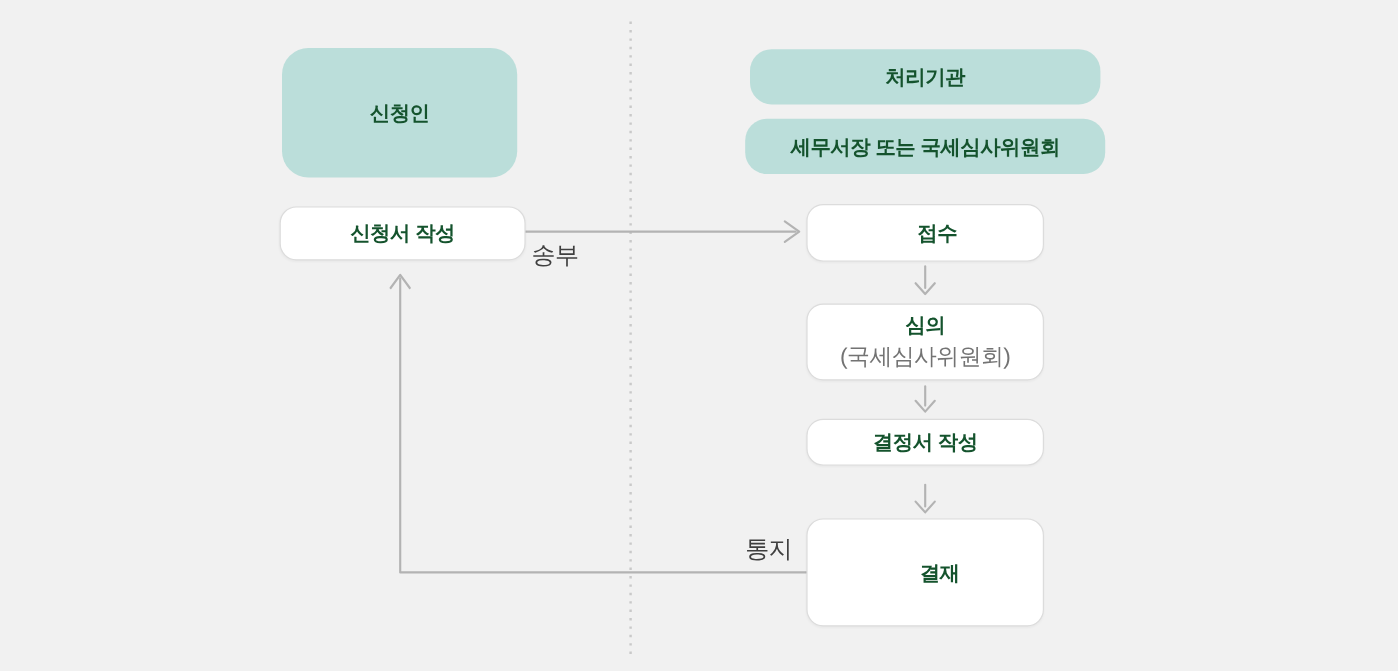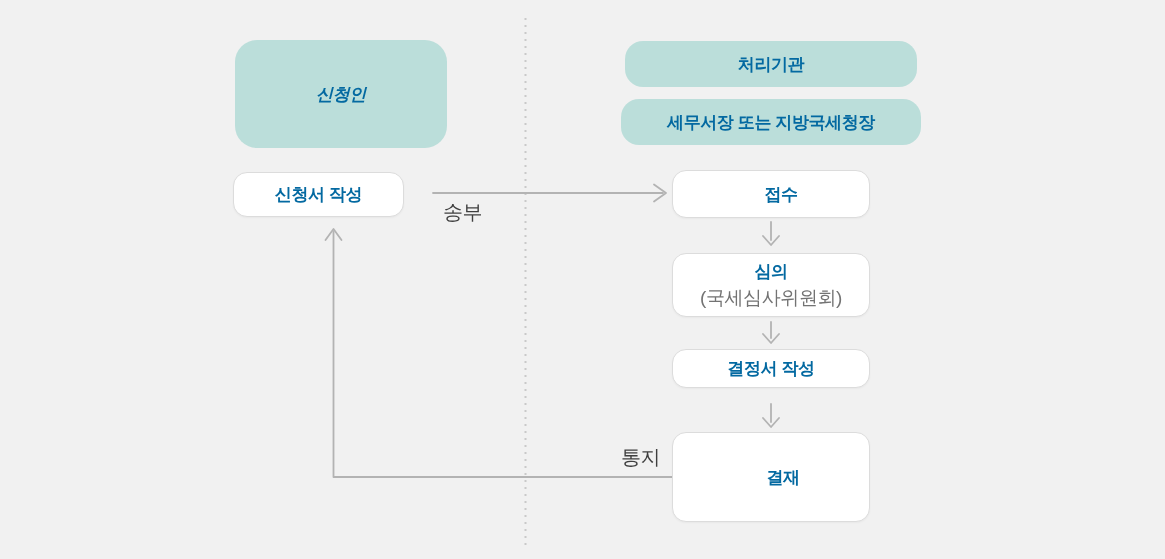--- a/index.html
+++ b/index.html
@@ -27,21 +27,21 @@
     text-align:center;
   }
   .teal { background:#bbdeda; border-radius:18px; }
   .teal.big { border-radius:22px; }
   .white {
     background:#ffffff;
     border:1px solid #dcdcdc;
     border-radius:14px;
     box-shadow:0 1px 2px rgba(0,0,0,0.04);
   }
-  .title { font-size:17px; font-weight:bold; letter-spacing:-0.4px; color:#0369a1; }
+  .title { font-size:17px; font-weight:bold; letter-spacing:-0.4px; color:#14532d; }
   .subtitle {
     font-size:19px; font-weight:normal; color:#737373;
     line-height:1.35; letter-spacing:-0.4px; margin-top:2px;
     padding:0 10px;
   }
   .flow-label {
     position:absolute; font-size:20px; color:#3f3f3f;
     letter-spacing:-0.5px; white-space:nowrap;
   }
 </style>
@@ -73,34 +73,34 @@
       <line x1="771" y1="404" x2="771" y2="422"></line>
       <path d="M763 418 L771 427 L779 418"></path>
     </g>
 
     <g>
       <path d="M672 477 L333.5 477 L333.5 232"></path>
       <path d="M325.5 240 L333.5 229 L341.5 240"></path>
     </g>
   </svg>
 
-  <div class="box teal big" style="left:235px; top:40px; width:212px; height:108px;font-style:italic;">
+  <div class="box teal big" style="left:235px; top:40px; width:196px; height:108px;">
     <span class="title">신청인</span>
   </div>
 
-  <div class="box white" style="left:233px; top:172px; width:171px; height:45px;">
+  <div class="box white" style="left:233px; top:172px; width:205px; height:45px;">
     <span class="title">신청서 작성</span>
   </div>
 
   <div class="box teal" style="left:625px; top:41px; width:292px; height:46px;">
     <span class="title">처리기관</span>
   </div>
 
   <div class="box teal" style="left:621px; top:99px; width:300px; height:46px;">
-    <span class="title">세무서장 또는 지방국세청장</span>
+    <span class="title">세무서장 또는 국세심사위원회</span>
   </div>
 
   <div class="box white" style="left:672px; top:170px; width:198px; height:48px;padding-left:20px;">
     <span class="title">접수</span>
   </div>
 
   <div class="box white" style="left:672px; top:253px; width:198px; height:64px;">
     <span class="title">심의</span>
     <span class="subtitle">(국세심사위원회)</span>
   </div>

